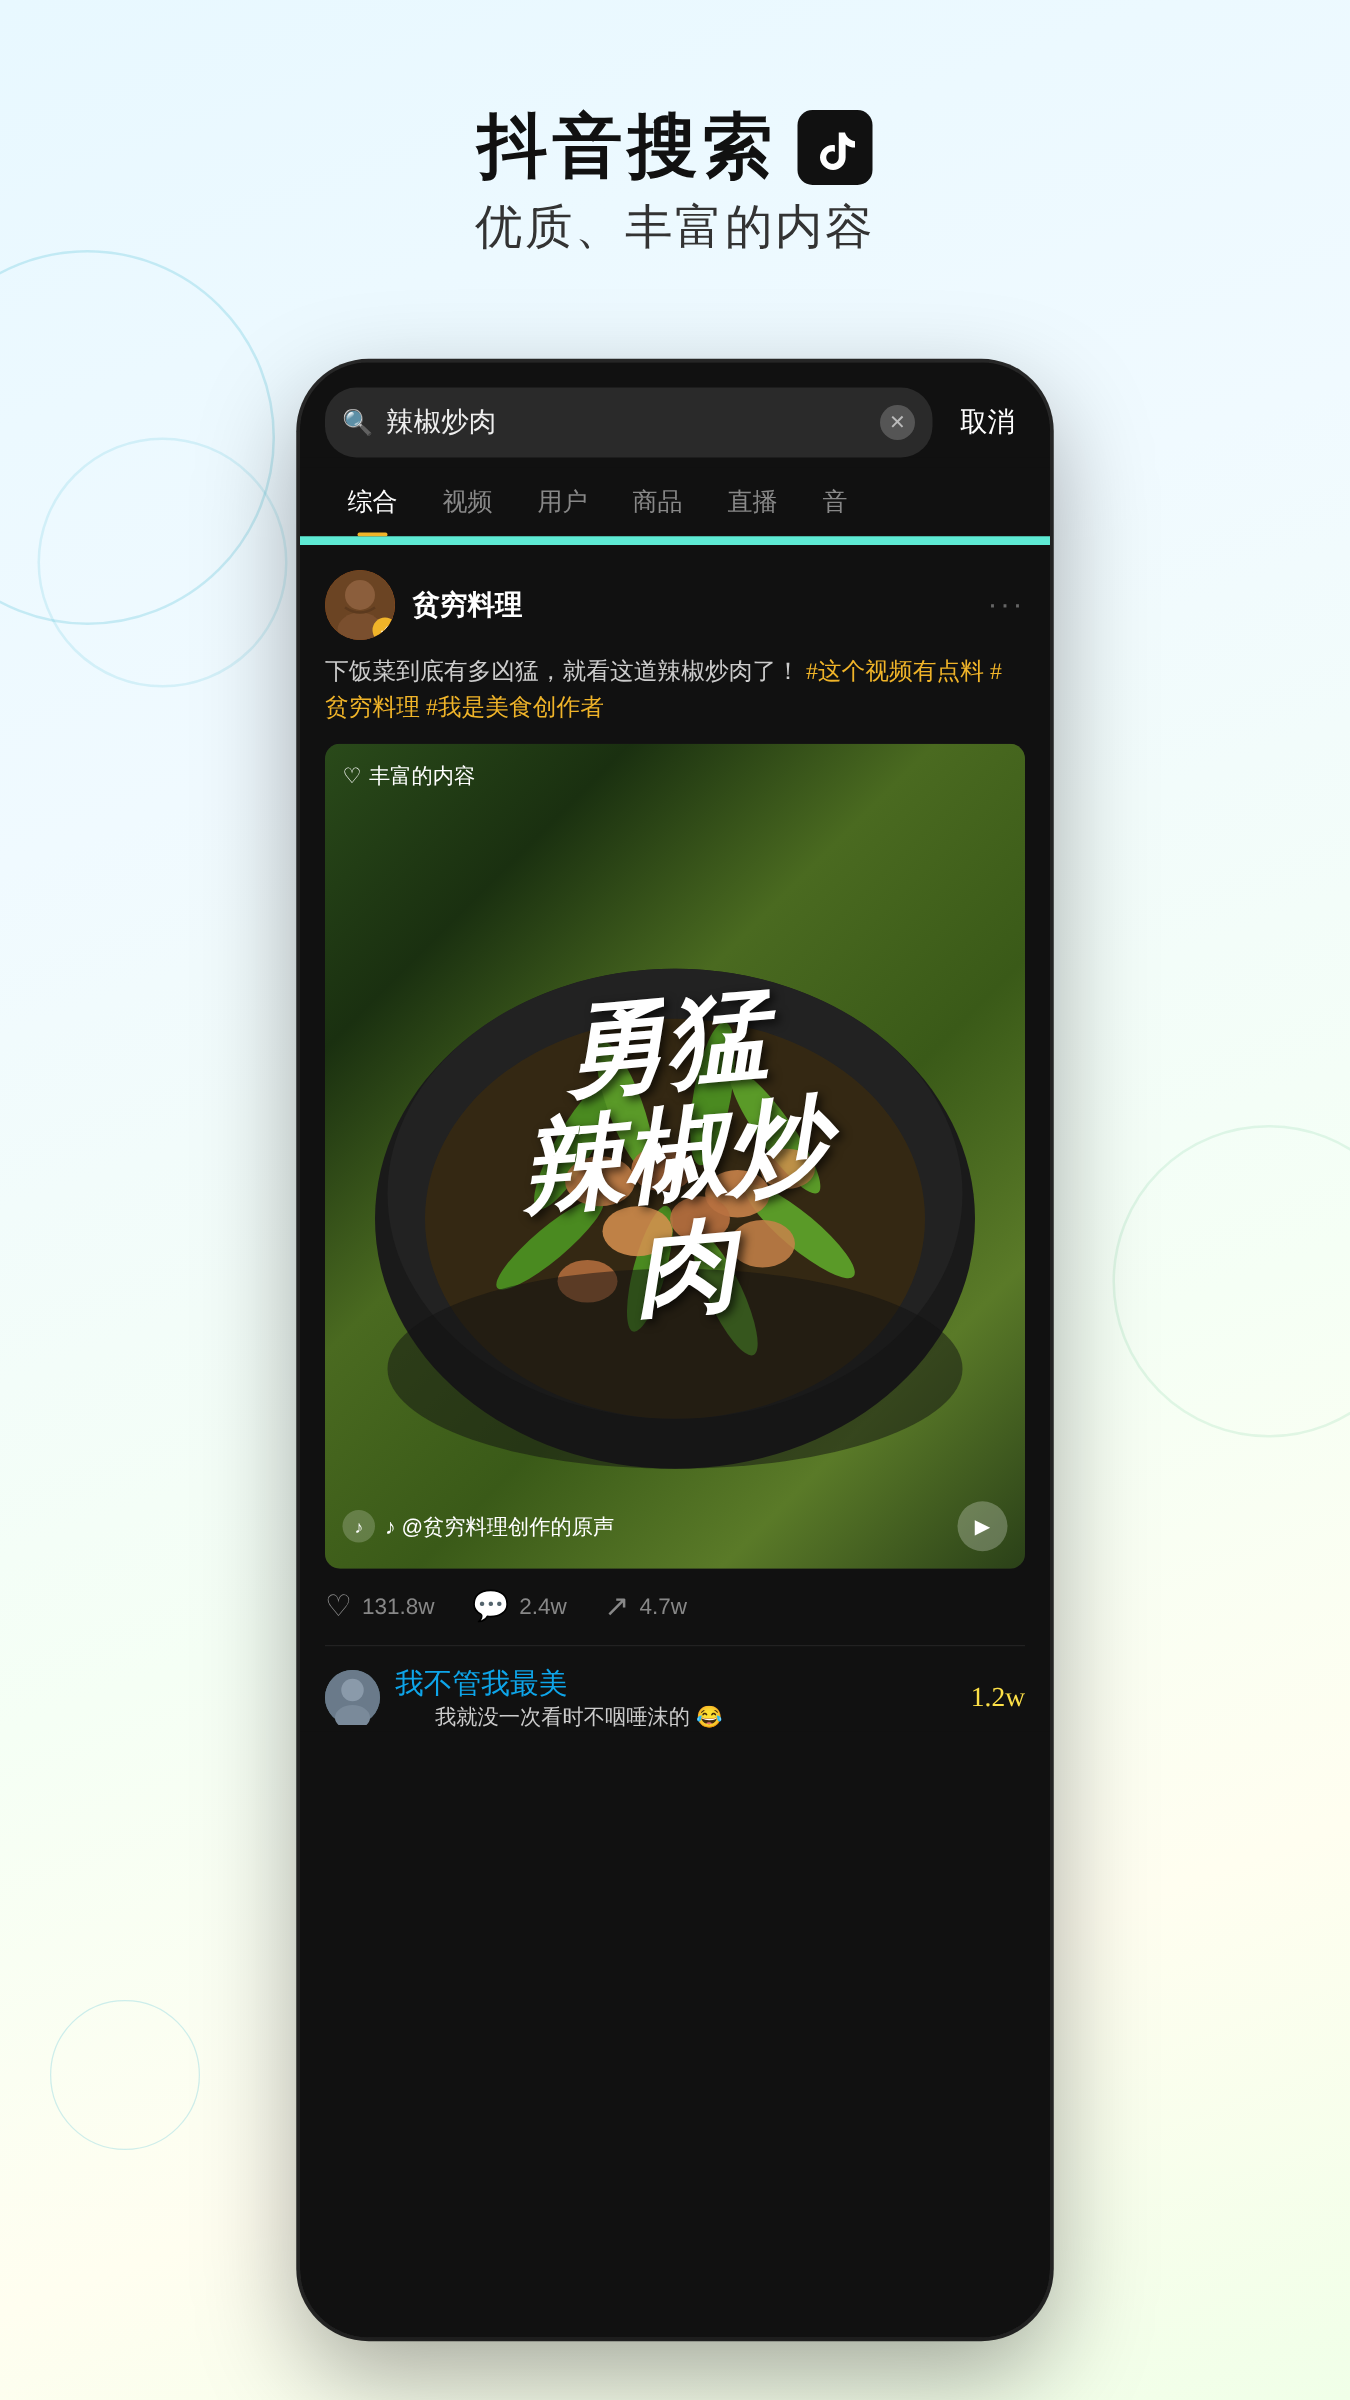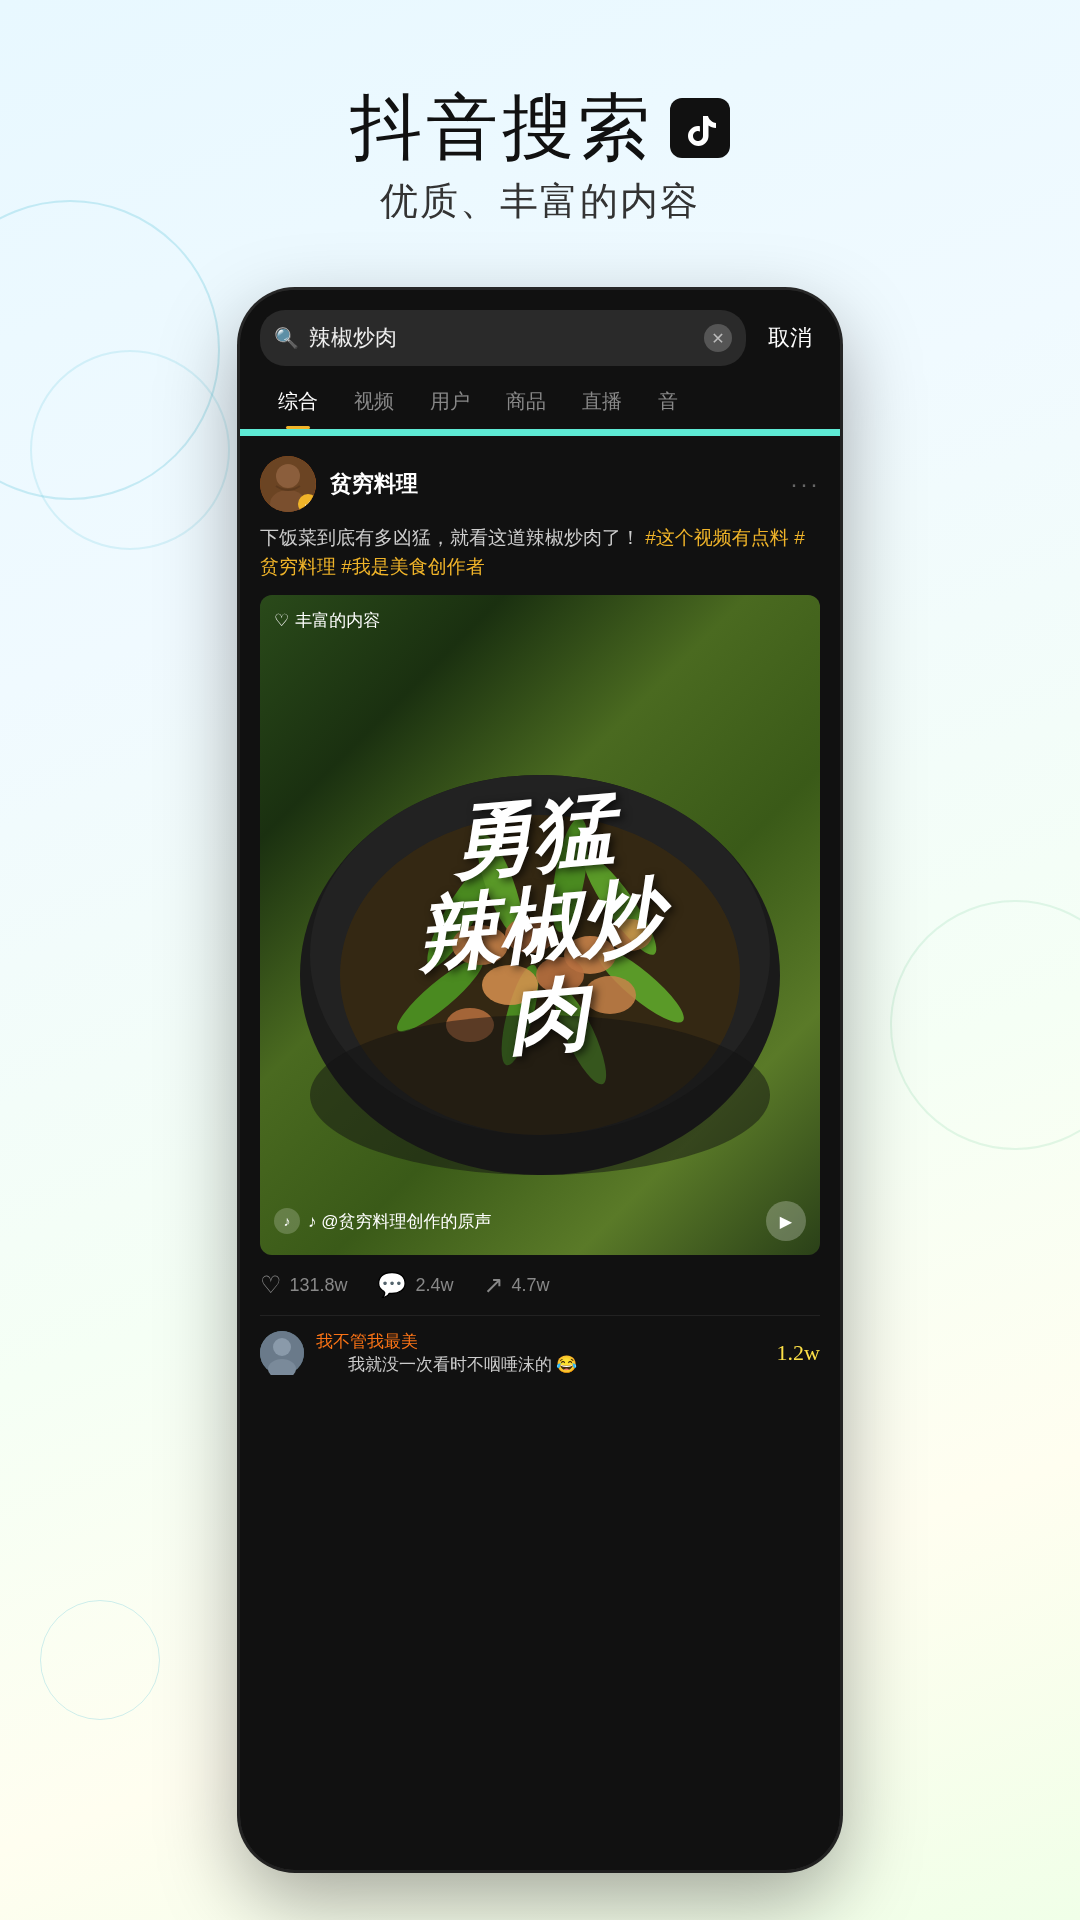--- a/index.html
+++ b/index.html
@@ -54,22 +54,22 @@
     
     .header-section {
       text-align: center;
       padding-top: 80px;
       padding-bottom: 40px;
       position: relative;
       z-index: 2;
     }
 
     .main-title {
-      font-size: 72px;
-      font-weight: 400;
+      font-size: 56px;
+      font-weight: 700;
       color: #111;
       letter-spacing: 4px;
       display: flex;
       align-items: center;
       justify-content: center;
       gap: 8px;
     }
 
     .tiktok-icon {
       width: 60px;
@@ -264,20 +264,21 @@
       font-size: 24px;
       letter-spacing: 2px;
     }
 
     
     .post-text {
       color: #ccc;
       font-size: 19px;
       line-height: 1.5;
       margin-bottom: 14px;
+      font-family: Liberation Serif, serif;
     }
 
     .post-text .hashtag {
       color: #f0b429;
     }
 
     
     .video-container {
       width: 100%;
       height: 660px;
@@ -412,22 +413,22 @@
       border-radius: 50%;
       background: linear-gradient(135deg, #6a8a9a, #4a6a7a);
       flex-shrink: 0;
     }
 
     .comment-texts {
       flex: 1;
     }
 
     .commenter-name {
-      color: #f97316;
-      font-size: 17px;
+      color: #0ea5e9;
+      font-size: 23px;
     }
 
     .comment-content {
       color: #ccc;
       font-size: 17px;
       margin-left: 32px;
     }
 
     .comment-count {
       color: #fde047;

